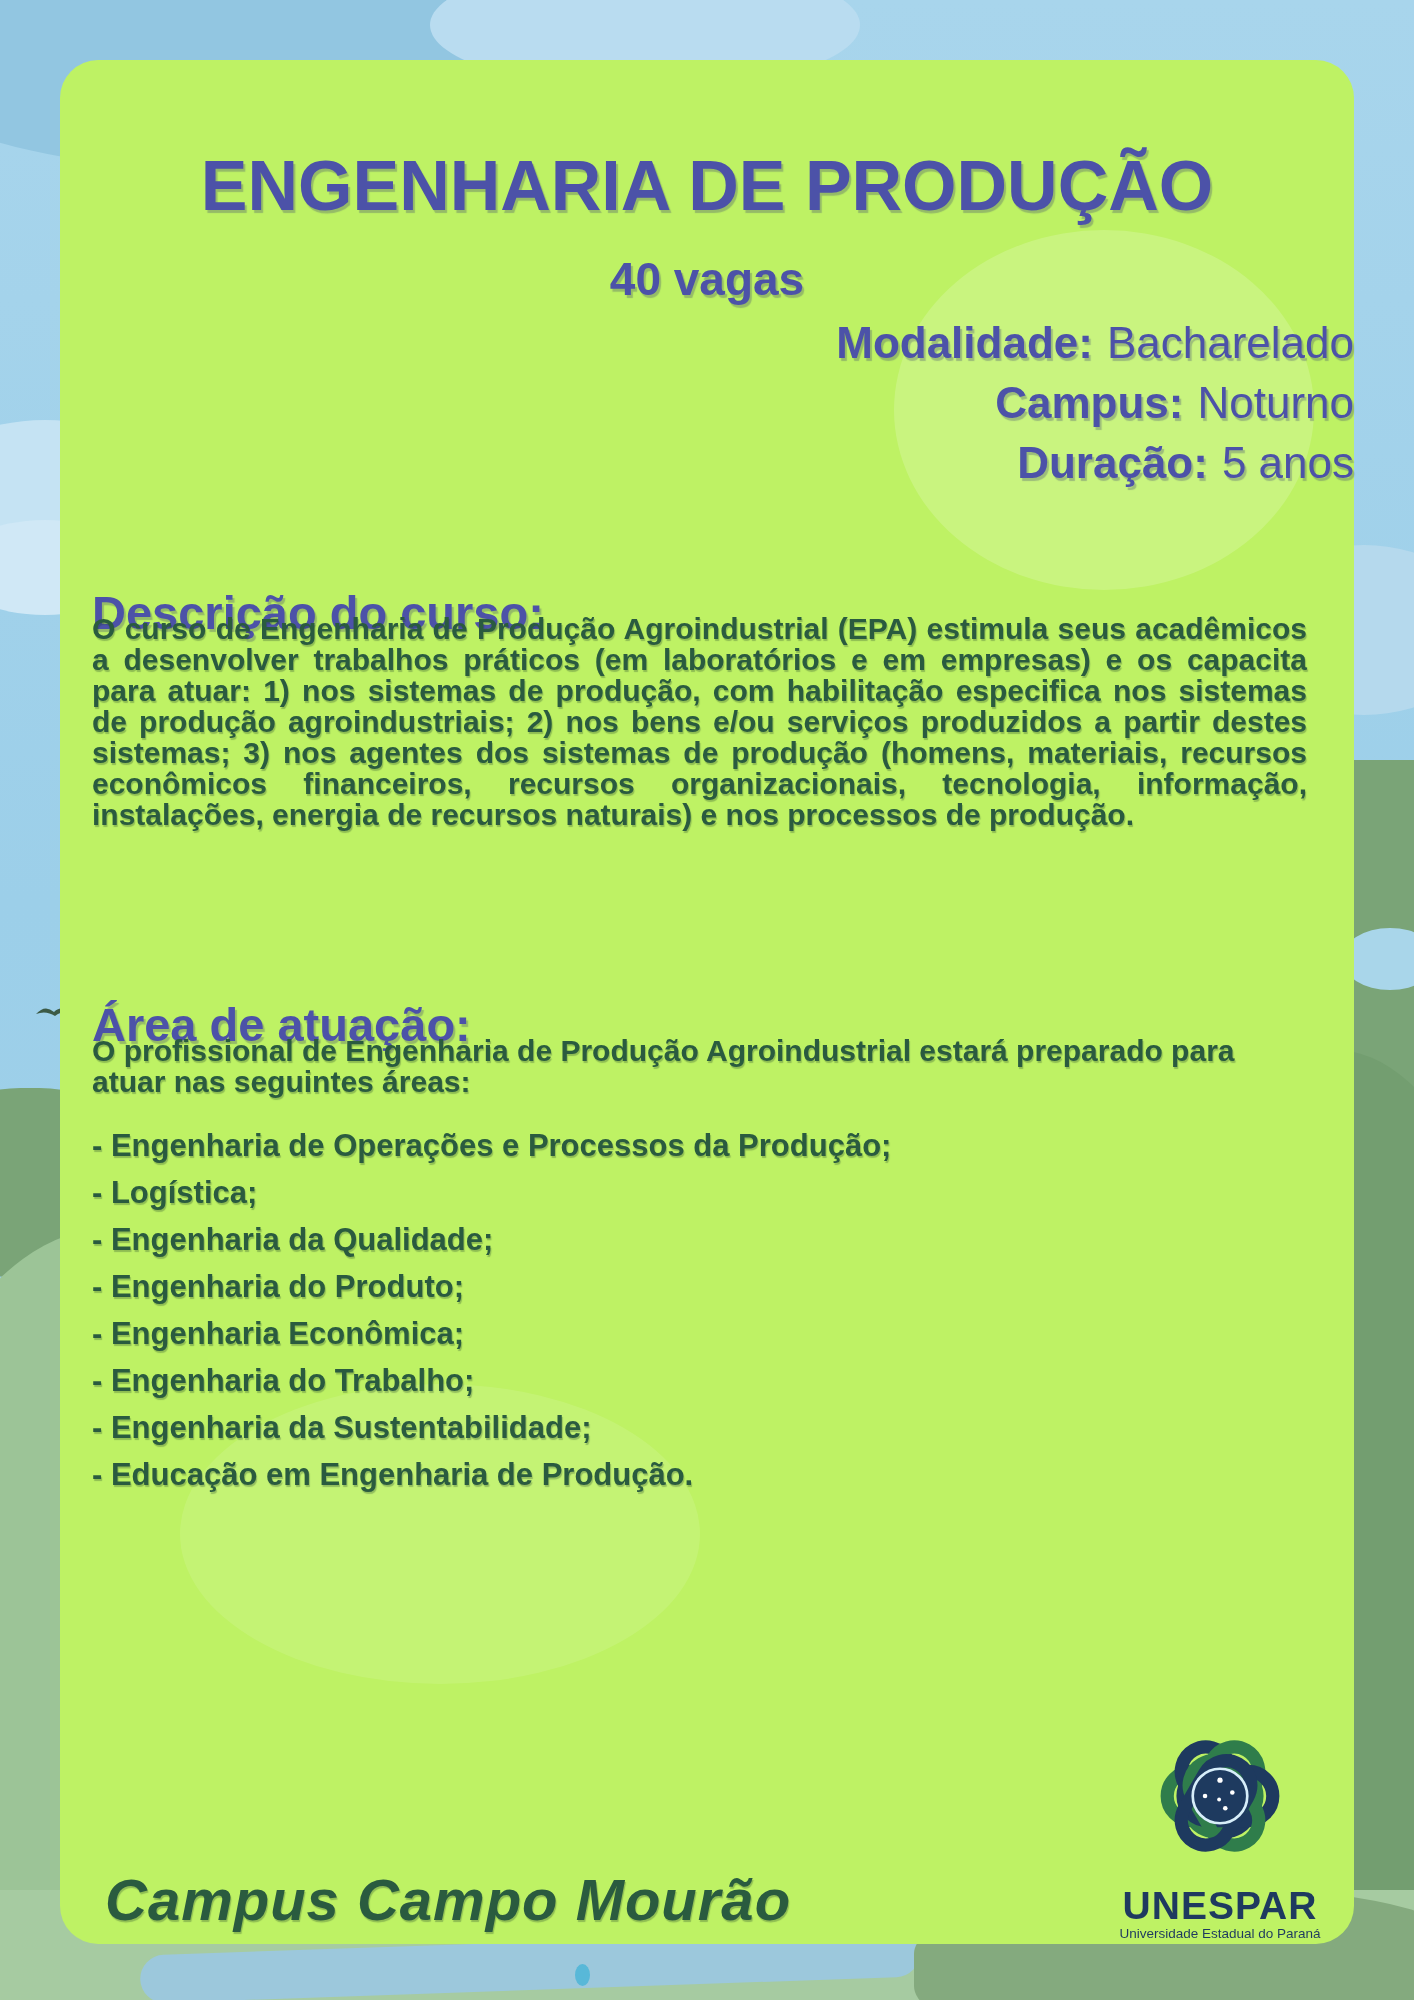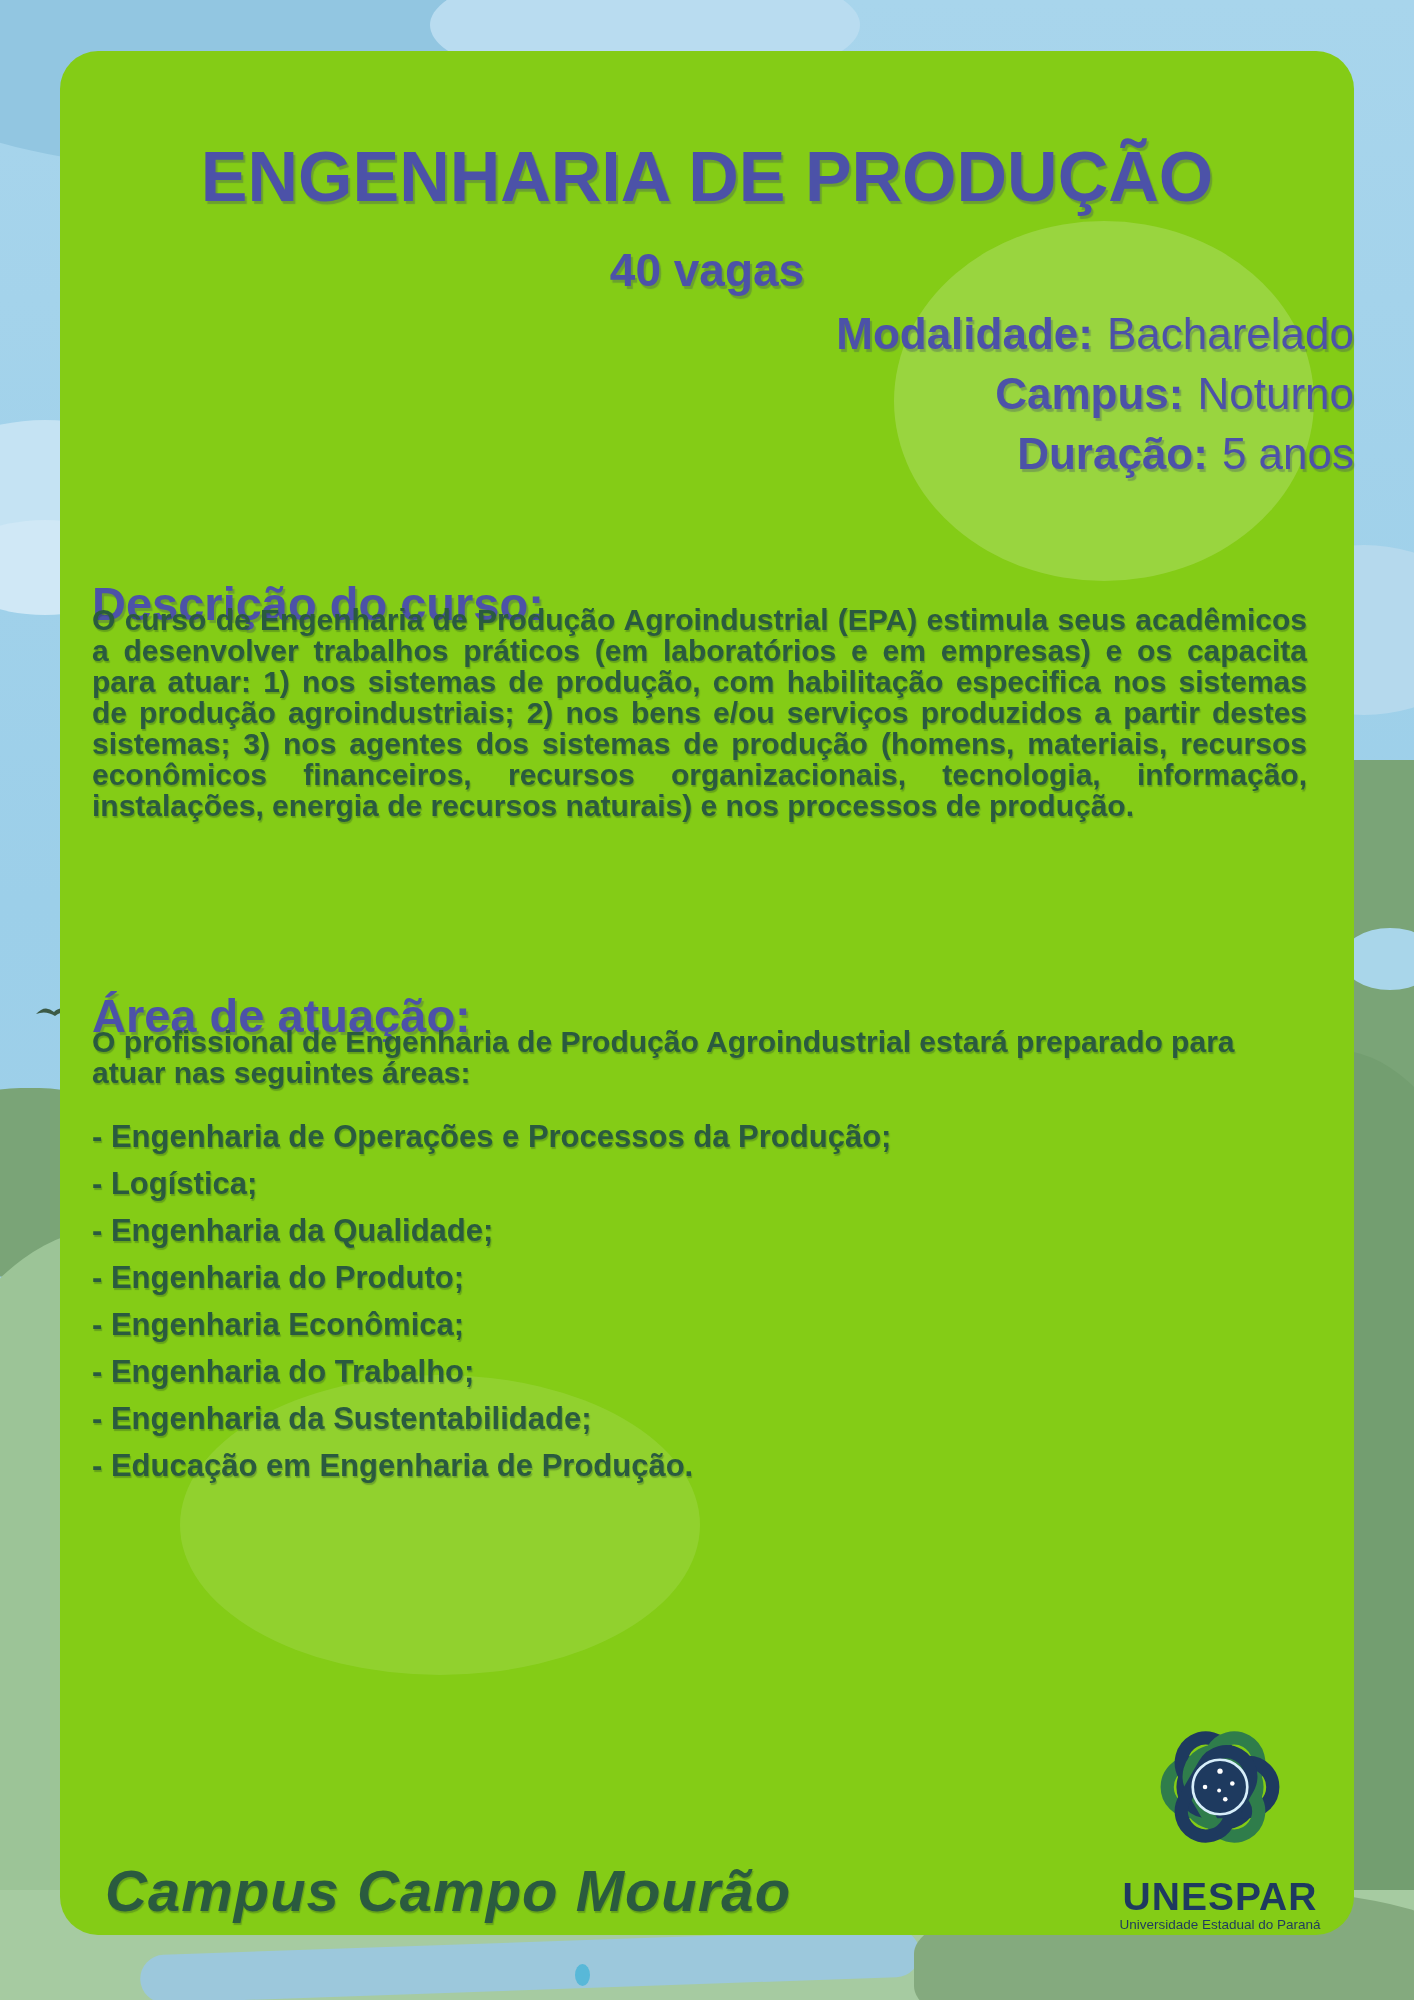--- a/index.html
+++ b/index.html
@@ -20,22 +20,22 @@
   .pond-right{top:928px;right:-24px;width:96px;height:62px;background:#a9d6ea;}
   .tree-left{top:1088px;left:-90px;width:240px;height:190px;background:#7aa477;border-radius:46%;}
   .grass-left{top:1228px;left:-120px;width:540px;height:950px;background:#9cc497;border-radius:45% 60% 0 0;}
   .grass-bottom{position:absolute;left:0;right:0;top:1890px;bottom:0;background:#a6cba1;}
   .river{position:absolute;left:140px;top:1942px;width:780px;height:48px;background:#9cc8dc;border-radius:30px;transform:rotate(-2deg);}
   .patch-bottom-right{bottom:-50px;right:-60px;width:560px;height:160px;background:#84aa7e;border-radius:40%;}
   .teal-dot{left:575px;top:1964px;width:15px;height:22px;background:#58b8d8;}
   .bird{position:absolute;left:34px;top:1002px;}
   
   .card{
-    position:absolute;left:60px;top:51px;width:1294px;height:1884px;
-    background:#84cc16;border-radius:38px;
+    position:absolute;left:60px;top:60px;width:1294px;height:1884px;
+    background:#bef264;border-radius:38px;
   }
   .wm{position:absolute;border-radius:50%;background:rgba(255,255,255,0.35);opacity:0.5;pointer-events:none;}
   .wm1{right:40px;top:170px;width:420px;height:360px;}
   .wm2{left:120px;bottom:260px;width:520px;height:300px;opacity:0.3;}
   .indigo{color:#4c52a8;text-shadow:2px 3px 1px rgba(43,48,110,0.28);}
   .green{color:#2a5b3f;text-shadow:1px 2px 1px rgba(20,55,38,0.28);}
   .title{position:absolute;top:40px;left:0;right:0;text-align:center;
     font-size:70px;line-height:78px;font-weight:bold;letter-spacing:0px;}
   .vagas{position:absolute;top:192px;left:0;right:0;text-align:center;
     font-size:46px;font-weight:bold;}

